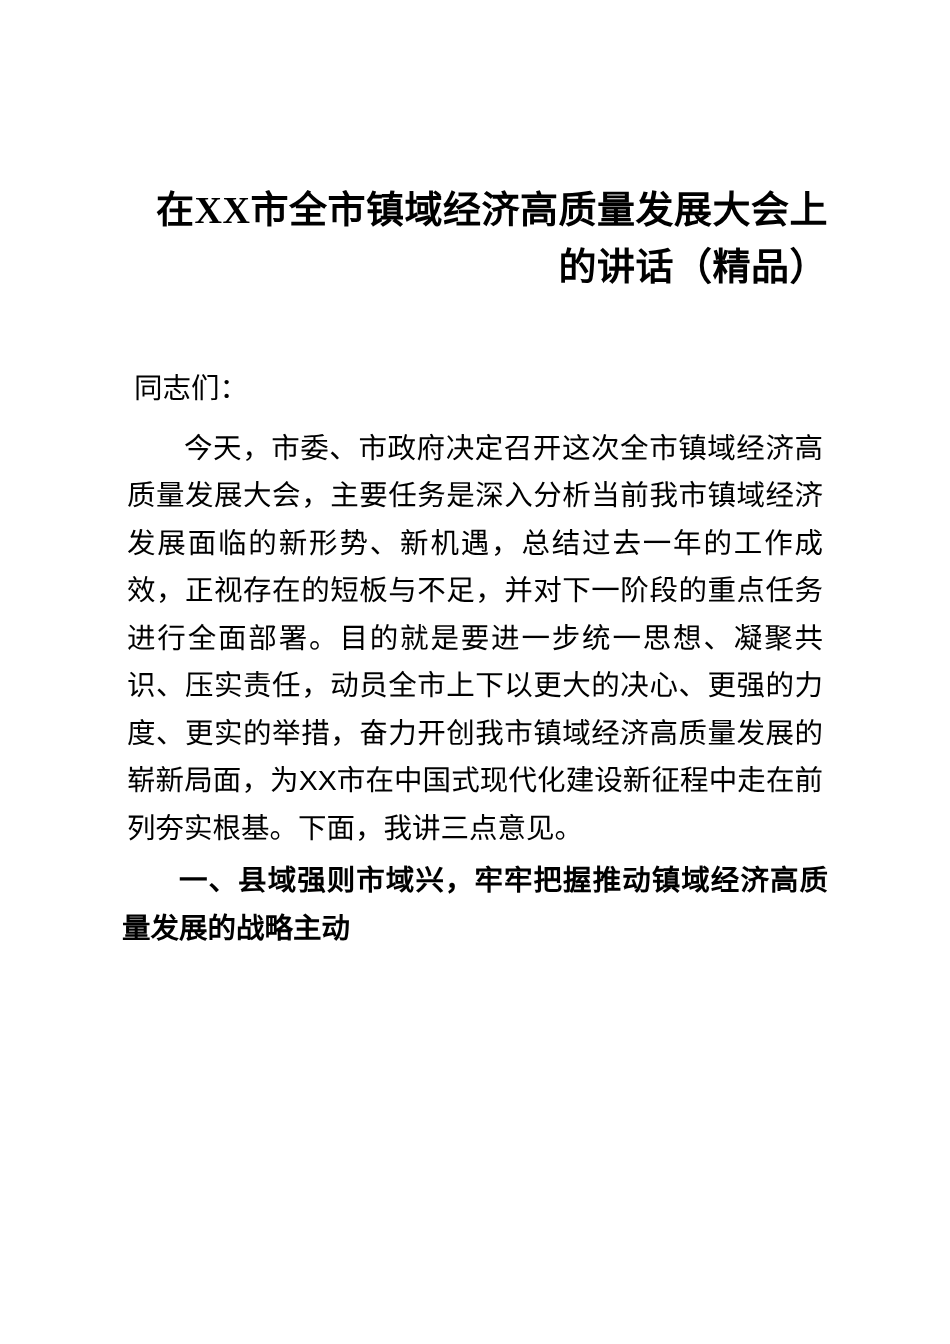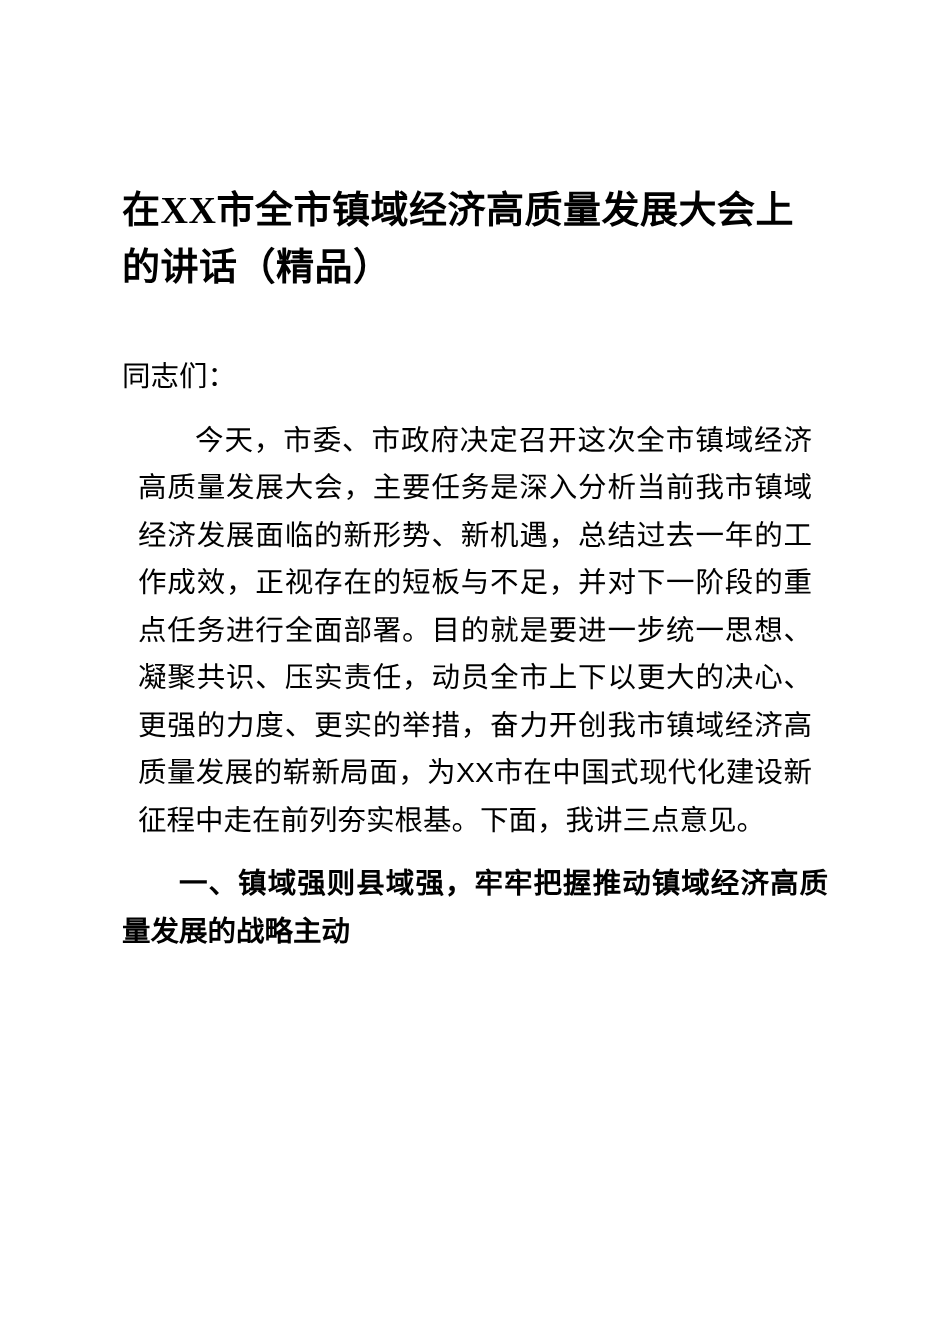--- a/index.html
+++ b/index.html
@@ -28,44 +28,44 @@
     top: 0;
     width: 706px;
   }
 
   
   .doc-title {
     font-family: "Liberation Serif", "DejaVu Serif", serif;
     font-weight: 700;
     font-size: 38px;
     line-height: 57px;
-    text-align: left;
+    text-align: right;
     letter-spacing: 0.5px;
     margin: 0;
     padding-top: 182px;
     color: #000000;
     word-break: break-all;
   }
 
   
   .salutation {
     font-size: 28.5px;
     line-height: 47.5px;
-    margin: 0;
+    margin: 12px;
     padding-top: 57px;
     text-align: justify;
     text-justify: inter-ideograph;
     word-break: break-all;
   }
 
   
   .para {
     font-size: 28.5px;
     line-height: 47.5px;
-    margin: 16px;
+    margin: 5px;
     text-indent: 2em;
     text-align: justify;
     text-justify: inter-ideograph;
     word-break: break-all;
   }
 
   
   .section-heading {
     font-size: 28.5px;
     line-height: 47.5px;
@@ -83,18 +83,18 @@
 <div class="page">
 
   <div class="doc-body">
 
     <h1 class="doc-title">在XX市全市镇域经济高质量发展大会上的讲话（精品）</h1>
 
     <p class="salutation">同志们：</p>
 
     <p class="para">今天，市委、市政府决定召开这次全市镇域经济高质量发展大会，主要任务是深入分析当前我市镇域经济发展面临的新形势、新机遇，总结过去一年的工作成效，正视存在的短板与不足，并对下一阶段的重点任务进行全面部署。目的就是要进一步统一思想、凝聚共识、压实责任，动员全市上下以更大的决心、更强的力度、更实的举措，奋力开创我市镇域经济高质量发展的崭新局面，为XX市在中国式现代化建设新征程中走在前列夯实根基。下面，我讲三点意见。</p>
 
-    <p class="section-heading">一、镇域强则县域强，牢牢把握推动镇域经济高质量发展的战略主动</p>
+    <p class="section-heading">一、县域强则市域兴，牢牢把握推动镇域经济高质量发展的战略主动</p>
 
 
   </div>
 
 </div>
 
 </body></html>

